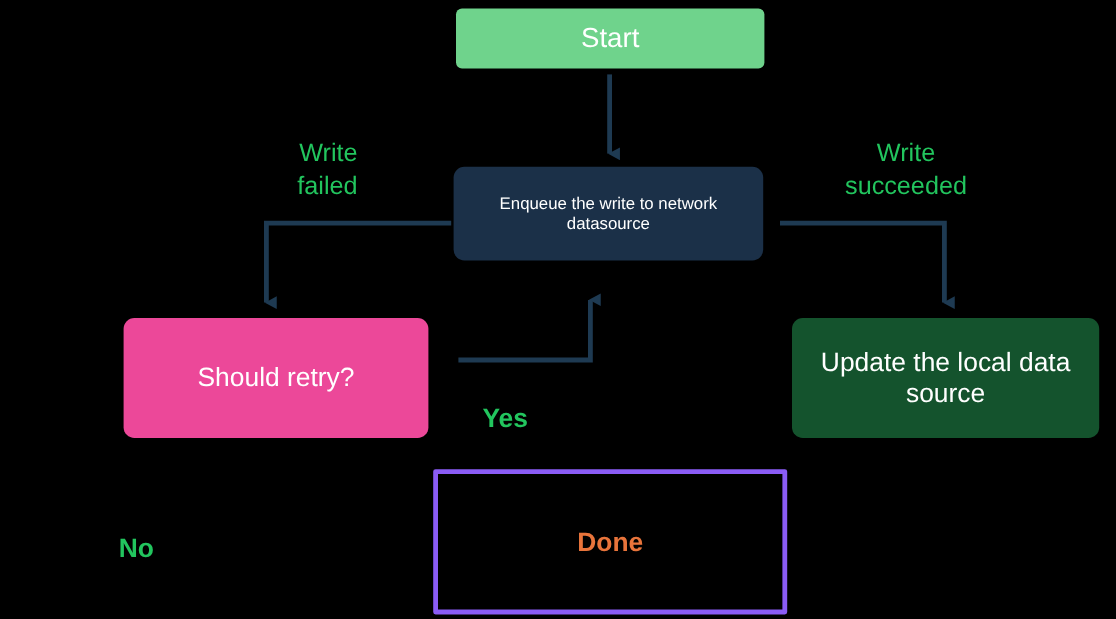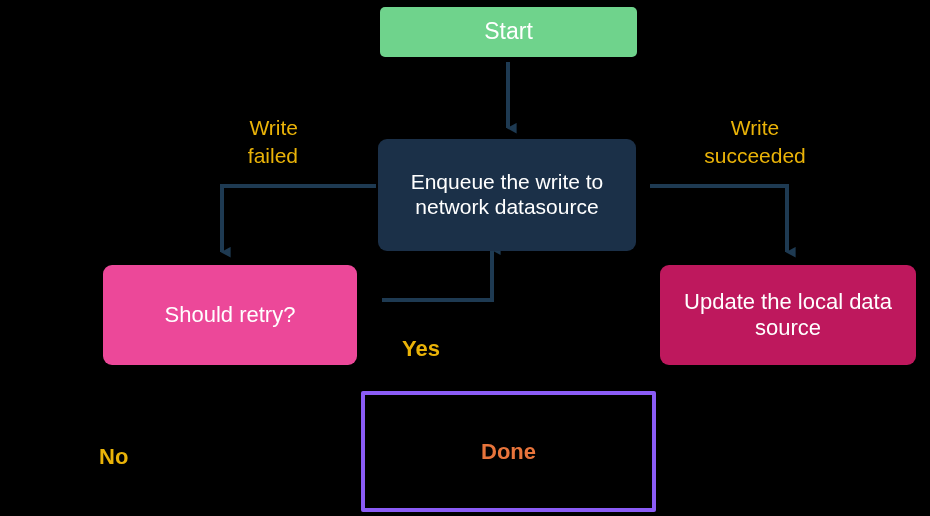--- a/index.html
+++ b/index.html
@@ -39,64 +39,64 @@
     height: 50px;
     background: #6FD38C;
     border-radius: 5px;
     color: #ffffff;
     font-size: 23px;
   }
   .node-process {
     left: 378px;
     top: 139px;
     width: 258px;
-    height: 112px;
+    height: 78px;
     background: #1B3048;
     border-radius: 9px;
     color: #ffffff;
-    font-size: 21px;
+    font-size: 14px;
     padding: 0 14px;
   }
   .node-decision {
     left: 103px;
     top: 265px;
     width: 254px;
     height: 100px;
     background: #ec4899;
     border-radius: 9px;
     color: #ffffff;
     font-size: 22px;
     padding: 0 14px;
   }
   .node-update {
     left: 660px;
     top: 265px;
     width: 256px;
     height: 100px;
-    background: #be185d;
+    background: #14532d;
     border-radius: 9px;
     color: #ffffff;
     font-size: 22px;
     padding: 0 16px;
   }
   .node-done {
     left: 361px;
     top: 391px;
     width: 295px;
     height: 121px;
     background: transparent;
     border: 4px solid #8b5cf6;
     border-radius: 2px;
     color: #E8743B;
     font-size: 22px;
     font-weight: bold;
   }
   .edge-label {
     position: absolute;
-    color: #eab308;
+    color: #22c55e;
     font-size: 21px;
     line-height: 1.32;
     white-space: pre-line;
   }
   .label-write-failed {
     left: 178px;
     top: 114px;
     width: 120px;
     text-align: right;
   }

